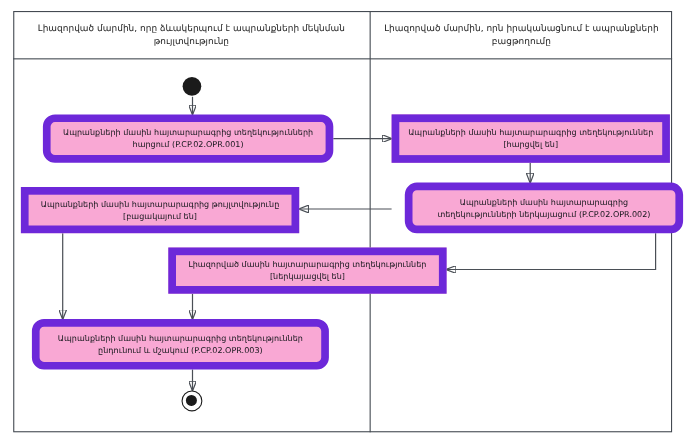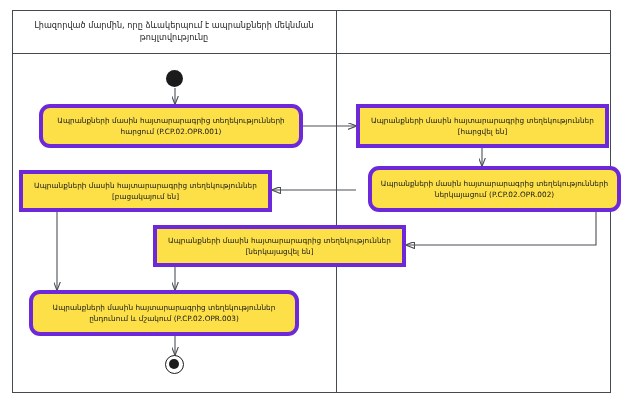--- a/index.html
+++ b/index.html
@@ -64,22 +64,22 @@
     color: #1a1a1a;
     letter-spacing: 0.05px;
   }
   #lane-header-left  { left: 12px;  width: 324px; }
   #lane-header-right { left: 337px; width: 274px; }
 
   
   .node {
     position: absolute;
     box-sizing: border-box;
-    background: #fde047;
-    border: 4px solid #6d28d9;
+    background: #f9a8d4;
+    border: 7px solid #6d28d9;
     display: flex;
     align-items: center;
     justify-content: center;
     text-align: center;
     padding: 3px 7px;
     z-index: 5;
   }
   .node.action { border-radius: 11px; }
   .node.object { border-radius: 0px; }
   .node-text {
@@ -141,20 +141,23 @@
 <div id="canvas">
 
   <div class="swimlane-frame"></div>
   <div class="lane-divider-h"></div>
   <div class="lane-divider-v"></div>
 
   <div class="lane-header" id="lane-header-left">
     <span class="lane-header-text">Լիազորված մարմին, որը ձևակերպում է ապրանքների մեկնման թույլտվությունը</span>
   </div>
 
+  <div class="lane-header" id="lane-header-right">
+    <span class="lane-header-text">Լիազորված մարմին, որն իրականացնում է ապրանքների բացթողումը</span>
+  </div>
 
   <svg class="edge-layer" viewBox="0 0 623 403" width="623" height="403">
     <defs>
       <marker id="arrowhead" markerWidth="9" markerHeight="7" refX="8.5" refY="3.5" orient="auto" markerUnits="userSpaceOnUse">
         <path d="M0,0 L9,3.5 L0,7 Z" fill="#4a4f56" stroke="none"></path>
       </marker>
     </defs>
 
     <line x1="175" y1="88" x2="175" y2="104" marker-end="url(#arrowhead)"></line>
 
@@ -181,25 +184,25 @@
 
   <div class="node object" style="left:356px; top:104px; width:253px; height:44px;">
     <span class="node-text">Ապրանքների մասին հայտարարագրից տեղեկություններ [հարցվել են]</span>
   </div>
 
   <div class="node action" style="left:368px; top:166px; width:253px; height:46px;">
     <span class="node-text">Ապրանքների մասին հայտարարագրից տեղեկությունների ներկայացում (P.CP.02.OPR.002)</span>
   </div>
 
   <div class="node object" style="left:19px; top:170px; width:253px; height:42px;">
-    <span class="node-text">Ապրանքների մասին հայտարարագրից տեղեկություններ [բացակայում են]</span>
+    <span class="node-text">Ապրանքների մասին հայտարարագրից թույլտվությունը [բացակայում են]</span>
   </div>
 
   <div class="node object" style="left:153px; top:225px; width:253px; height:42px;">
-    <span class="node-text">Ապրանքների մասին հայտարարագրից տեղեկություններ [ներկայացվել են]</span>
+    <span class="node-text">Լիազորված մասին հայտարարագրից տեղեկություններ [ներկայացվել են]</span>
   </div>
 
   <div class="node action" style="left:29px; top:290px; width:270px; height:46px;">
     <span class="node-text">Ապրանքների մասին հայտարարագրից տեղեկություններ ընդունում և մշակում (P.CP.02.OPR.003)</span>
   </div>
 
   <div class="final-node" style="left:165px; top:355px;"></div>
 
 </div>
 

